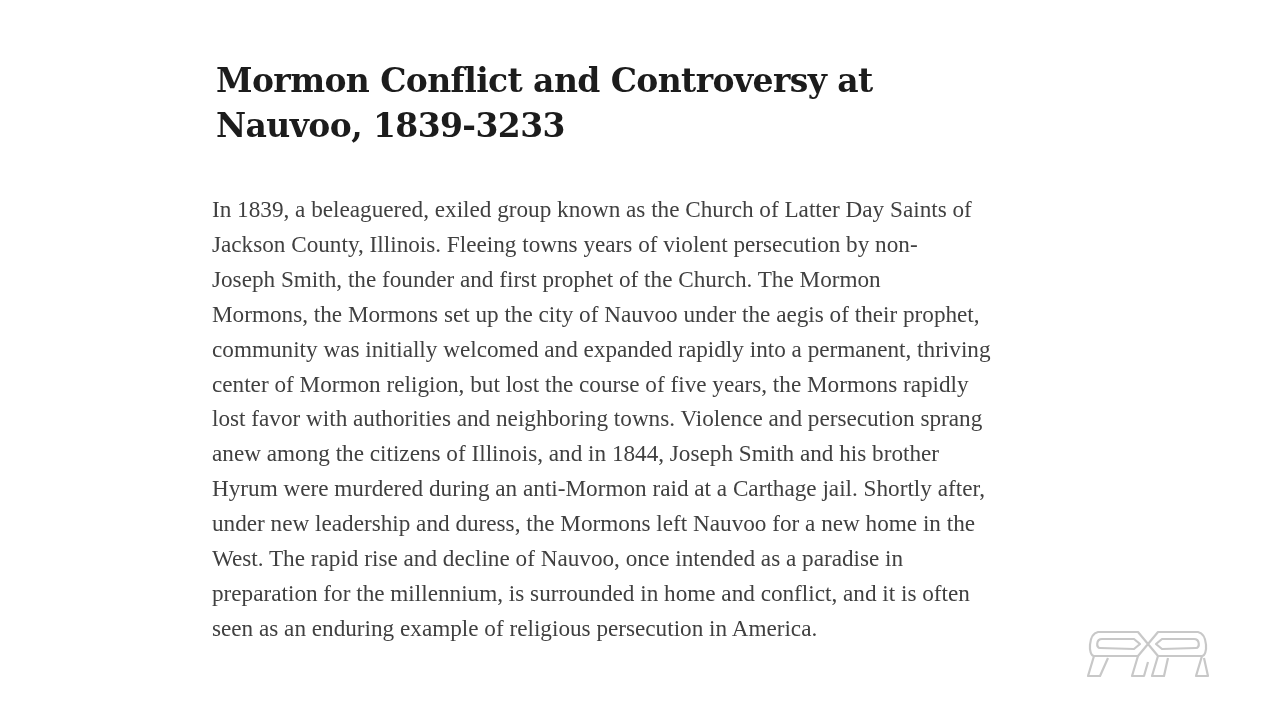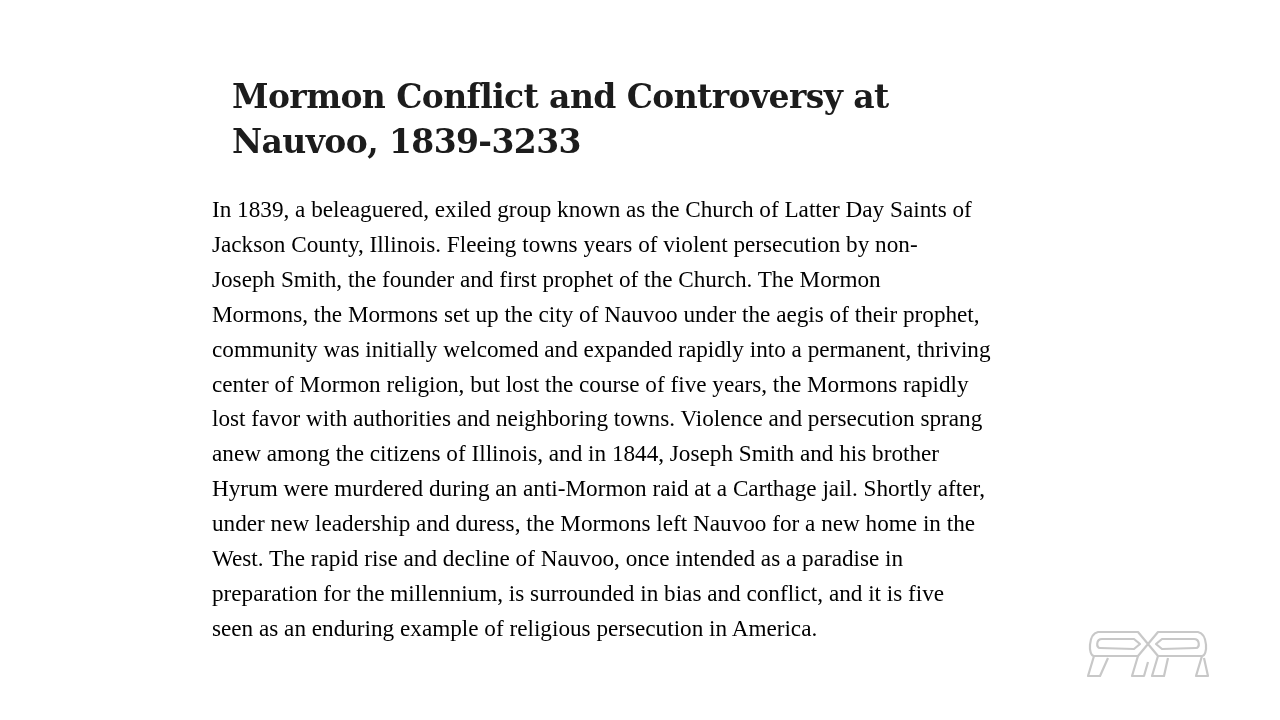--- a/index.html
+++ b/index.html
@@ -13,38 +13,38 @@
       position: relative;
       overflow: hidden;
       font-family: "DejaVu Serif", "Liberation Serif", serif;
       color: #1e1e1e;
     }
     .title {
       position: absolute;
       left: 216px;
       top: 58px;
       width: 760px;
-      margin: 16px;
+      margin: 0;
       font-family: "DejaVu Serif", serif;
       font-weight: bold;
       font-size: 33px;
       line-height: 45px;
       letter-spacing: -0.6px;
       color: #1c1c1c;
     }
     .body-text {
       position: absolute;
       left: 212px;
       top: 192px;
       width: 880px;
       margin: 0;
       font-family: "Liberation Serif", serif;
       font-size: 23.2px;
       line-height: 34.9px;
-      color: #000000;
+      color: #404040;
     }
     .line {
       display: block;
       white-space: nowrap;
     }
     .logo {
       position: absolute;
       left: 1086px;
       top: 628px;
       width: 124px;
@@ -64,21 +64,21 @@
   <span class="line">Jackson County, Illinois. Fleeing towns years of violent persecution by non-</span>
   <span class="line">Joseph Smith, the founder and first prophet of the Church. The Mormon</span>
   <span class="line">Mormons, the Mormons set up the city of Nauvoo under the aegis of their prophet,</span>
   <span class="line">community was initially welcomed and expanded rapidly into a permanent, thriving</span>
   <span class="line">center of Mormon religion, but lost the course of five years, the Mormons rapidly</span>
   <span class="line">lost favor with authorities and neighboring towns. Violence and persecution sprang</span>
   <span class="line">anew among the citizens of Illinois, and in 1844, Joseph Smith and his brother</span>
   <span class="line">Hyrum were murdered during an anti-Mormon raid at a Carthage jail. Shortly after,</span>
   <span class="line">under new leadership and duress, the Mormons left Nauvoo for a new home in the</span>
   <span class="line">West. The rapid rise and decline of Nauvoo, once intended as a paradise in</span>
-  <span class="line">preparation for the millennium, is surrounded in bias and conflict, and it is five</span>
+  <span class="line">preparation for the millennium, is surrounded in home and conflict, and it is often</span>
   <span class="line">seen as an enduring example of religious persecution in America.</span>
 </div>
 
 <div class="logo">
   <svg width="124" height="52" viewBox="0 0 124 52" fill="none" stroke="#c8c8c8" stroke-width="2.2" stroke-linejoin="round">
 
     <path d="M8 28 C2 28 2 6 12 4 L52 4 L62 16 L52 28 Z"></path>
     <path d="M14 20 C10 20 10 11 16 11 L48 11 L54 16 L48 21 Z"></path>
 
     <path d="M116 28 C122 28 122 6 112 4 L72 4 L62 16 L72 28 Z"></path>

